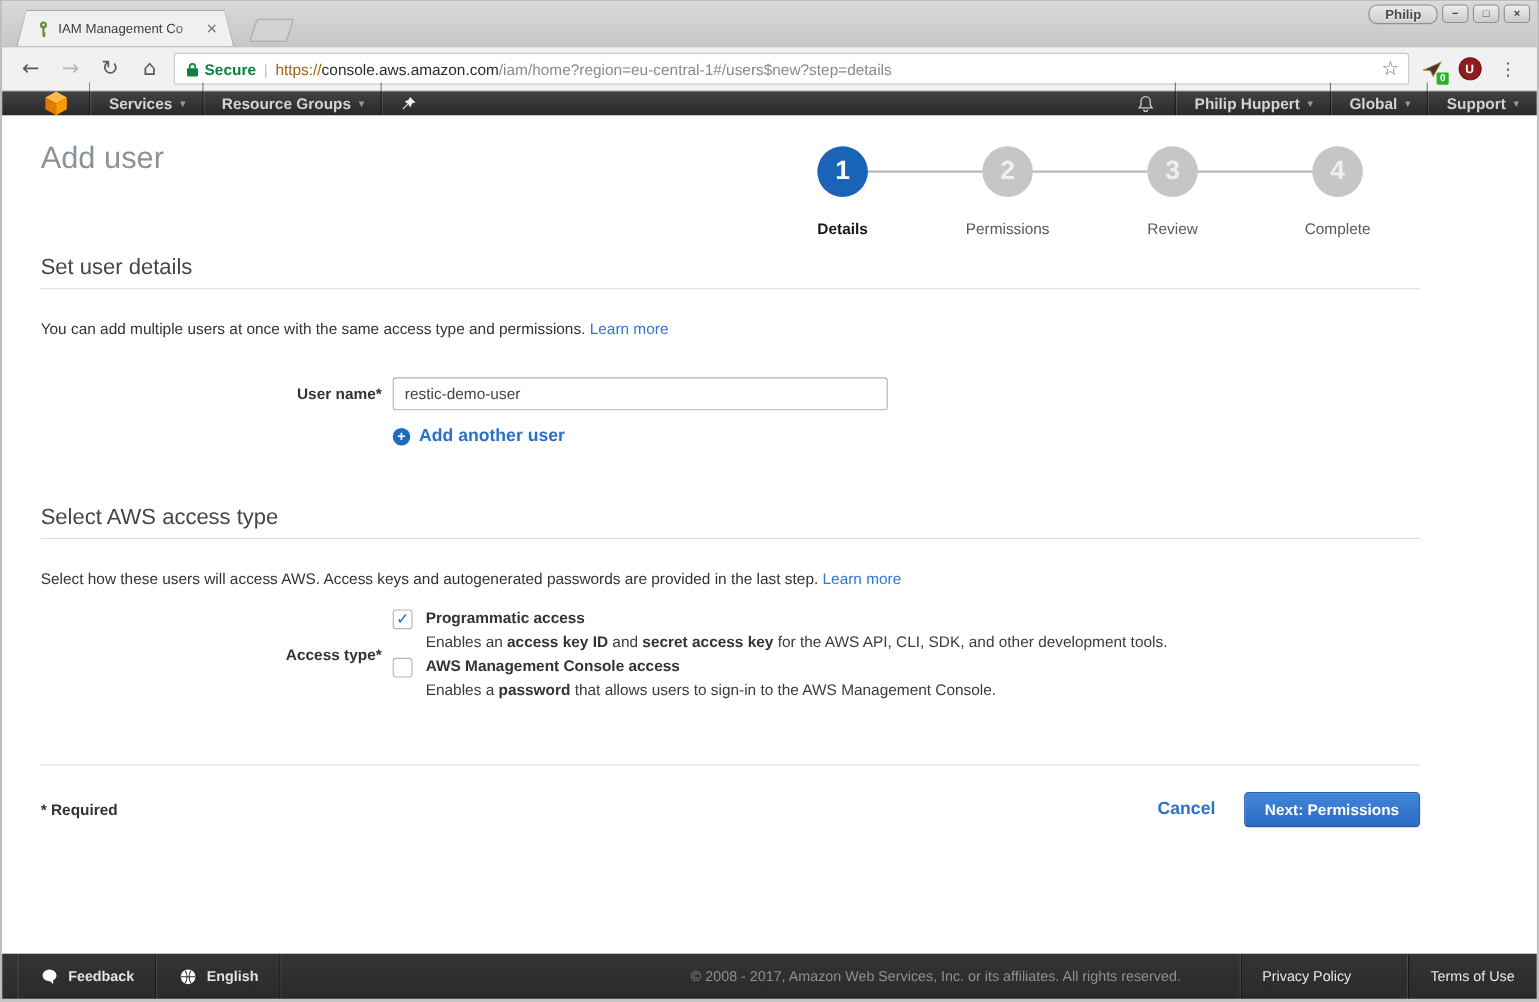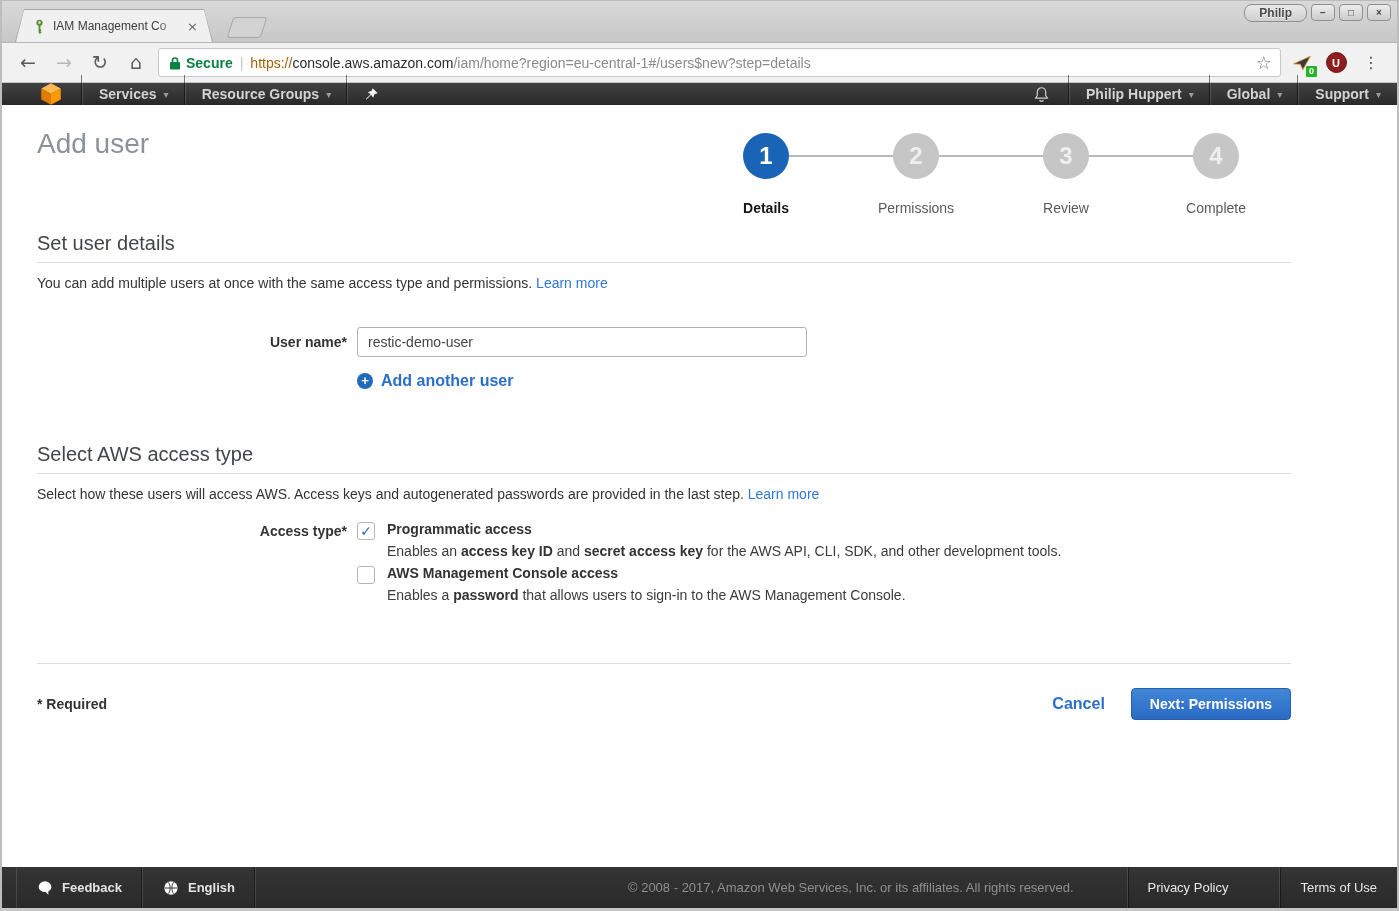--- a/index.html
+++ b/index.html
@@ -83,38 +83,38 @@
   .step { width:150px; display:flex; flex-direction:column; align-items:center; position:relative;}
   .step-circle { width:46px; height:46px; border-radius:50%; background:#c6c6c6; color:#efefef;
                  font-size:24px; font-weight:bold; display:flex; align-items:center;
                  justify-content:center; z-index:1;}
   .step.active .step-circle { background:#1a64b7; color:#fff;}
   .step-label { margin-top:21px; font-size:14px; color:#5a5a5a;}
   .step.active .step-label { color:#161616; font-weight:bold;}
 
   .section-heading { font-size:20px; color:#424549; font-weight:normal; margin-top:16px;
                      padding-bottom:7px; border-bottom:1px solid #ddd;}
-  .intro { margin-top:12px; font-size:14px; color:#333;}
+  .intro { margin-top:28px; font-size:14px; color:#333;}
   a.link { color:#3177d8; text-decoration:none;}
   a.action-link { color:#2a70c9; font-weight:bold; text-decoration:none;}
 
   .form-row { display:flex; margin-top:36px;}
   .form-label { width:310px; flex:none; text-align:right; font-size:14px; font-weight:bold;
                 color:#333; padding-top:7px;}
   .form-field { margin-left:10px; }
   .text-input { width:450px; height:30px; border:1px solid #aeb3b5; border-radius:3px;
                 font-size:14px; color:#444; padding:0 10px;
                 font-family:"Liberation Sans", sans-serif;}
   .add-another { margin:15px 0 0 320px; display:flex; align-items:center; gap:8px;}
   .plus-circle { width:16px; height:16px; border-radius:50%; background:#1f6bbb; color:#fff;
                  font-size:13px; line-height:15px; text-align:center; font-weight:bold; flex:none;}
   .spacer-lg { height:37px; }
 
   .access-row { display:flex; margin-top:19px; }
-  .access-label { padding-top:2px; }
+  .access-label { padding-top:2px;margin-top:32px; }
   .options { margin-left:10px; }
   .option { display:flex; gap:12px; }
   .option + .option { margin-top:6px; }
   .checkbox { width:18px; height:18px; border:1px solid #b5b5b5; border-radius:3px;
               background:#fff; flex:none; margin-top:1px; text-align:center; line-height:16px;
               font-size:14px; color:#1f6bbb; font-weight:bold; cursor:default;}
   .opt-body { font-size:14px; color:#333; }
   .opt-title { font-weight:bold; }
   .opt-desc { margin-top:6px; color:#3b3b3b; }
   .opt-desc b { color:#333; }

